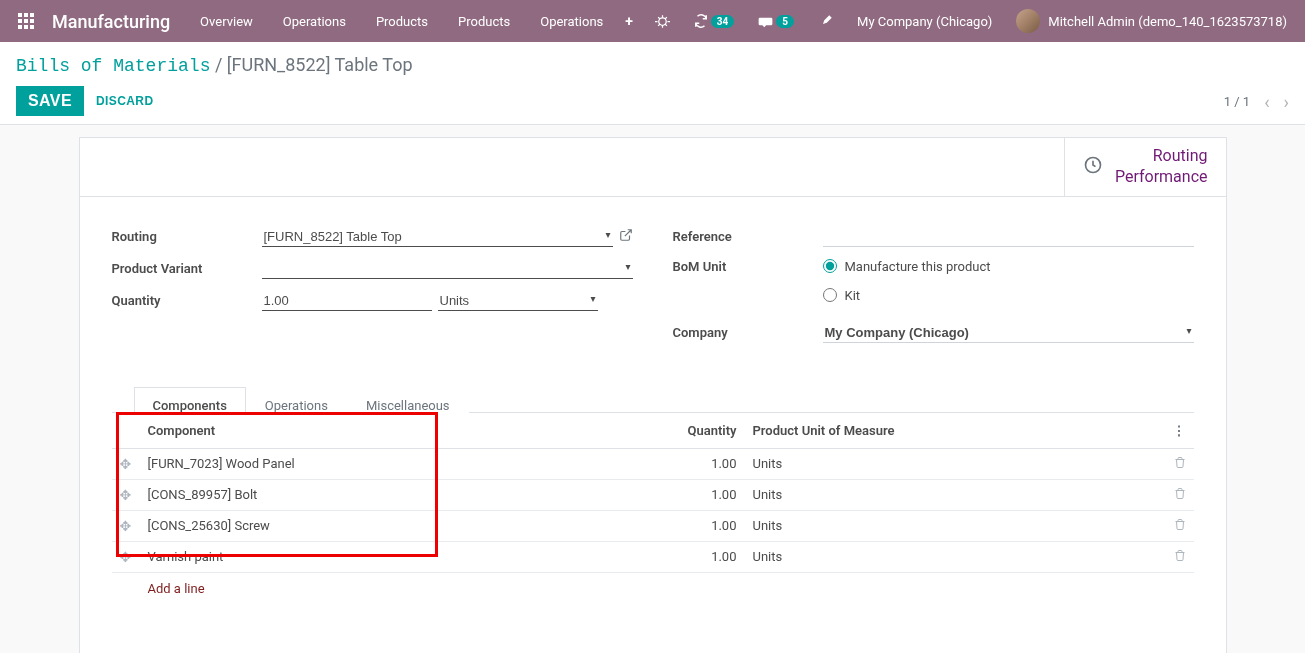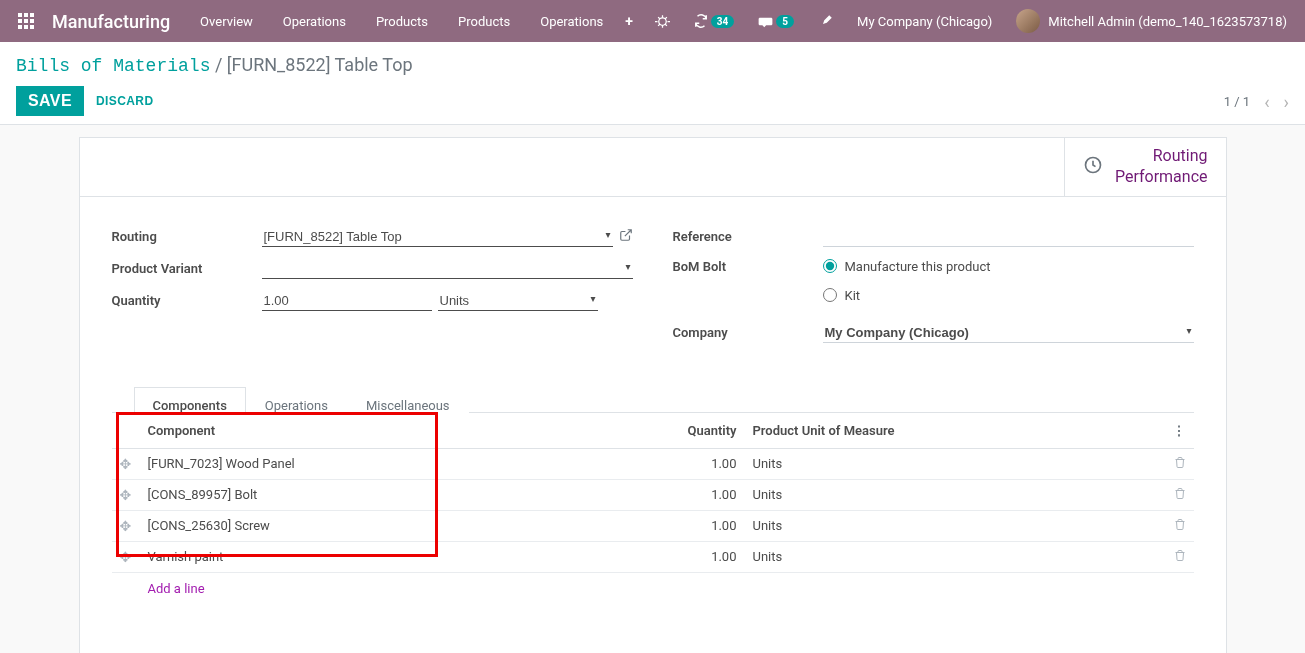--- a/index.html
+++ b/index.html
@@ -311,21 +311,21 @@
     cursor: grab;
     font-size: 14px;
   }
   .trash {
     color: #adb5bd;
     cursor: pointer;
     font-size: 13px;
     text-align: right;
   }
   .addline {
-    color: #a21caf;
+    color: #7f1d1d;
     cursor: pointer;
     padding: 8px 8px 8px 36px;
     font-size: 13px;
   }
   .kebab { color:#6c757d; cursor:pointer; }
 </style>
 </head>
 <body>
 
 <div class="topbar">
@@ -454,21 +454,21 @@
         </div>
 
         <div class="col">
           <div class="frow">
             <div class="flabel">Reference</div>
             <div class="fvalue">
               <input class="uinput" style="border-bottom-color: rgb(206, 212, 218);" value="">
             </div>
           </div>
           <div class="frow" style="align-items:flex-start;">
-            <div class="flabel">BoM Bolt</div>
+            <div class="flabel">BoM Unit</div>
             <div class="fvalue" style="flex-direction:column;align-items:flex-start;">
               <label class="radio-row">
                 <input type="radio" name="bomtype" checked="" style="">
                 <span>Manufacture this product</span>
               </label>
               <label class="radio-row">
                 <input type="radio" name="bomtype" style="">
                 <span>Kit</span>
               </label>
             </div>

